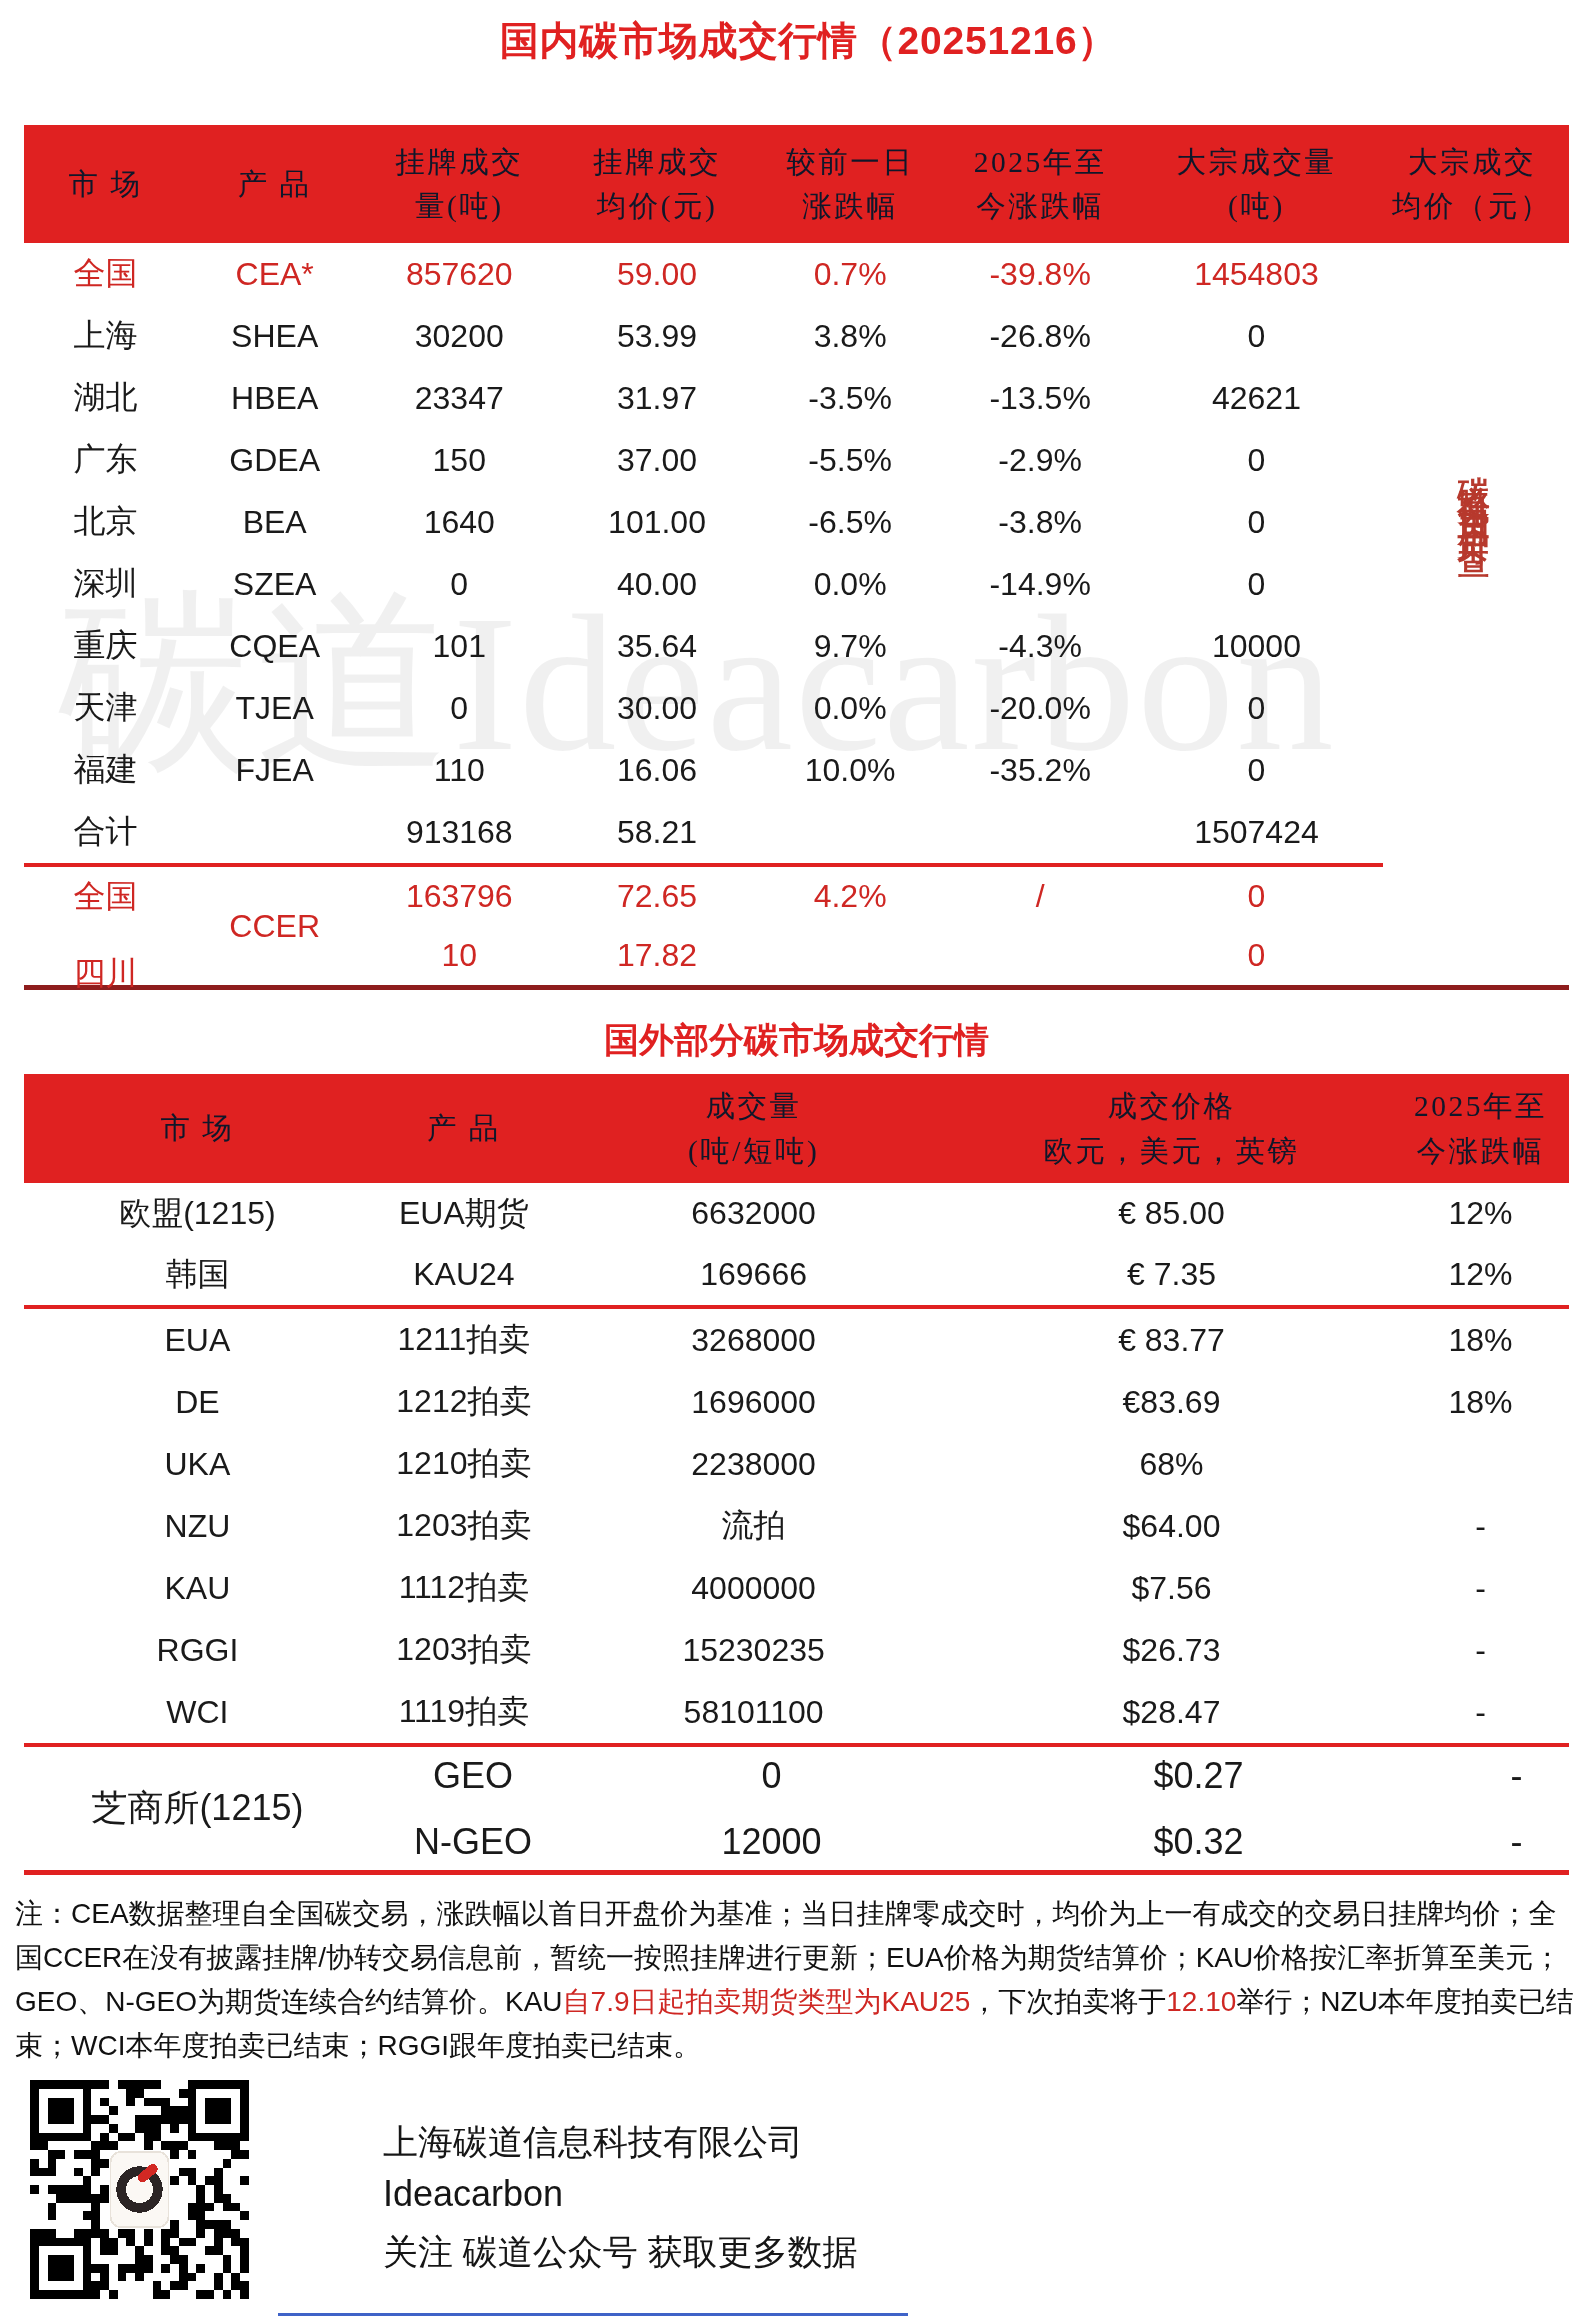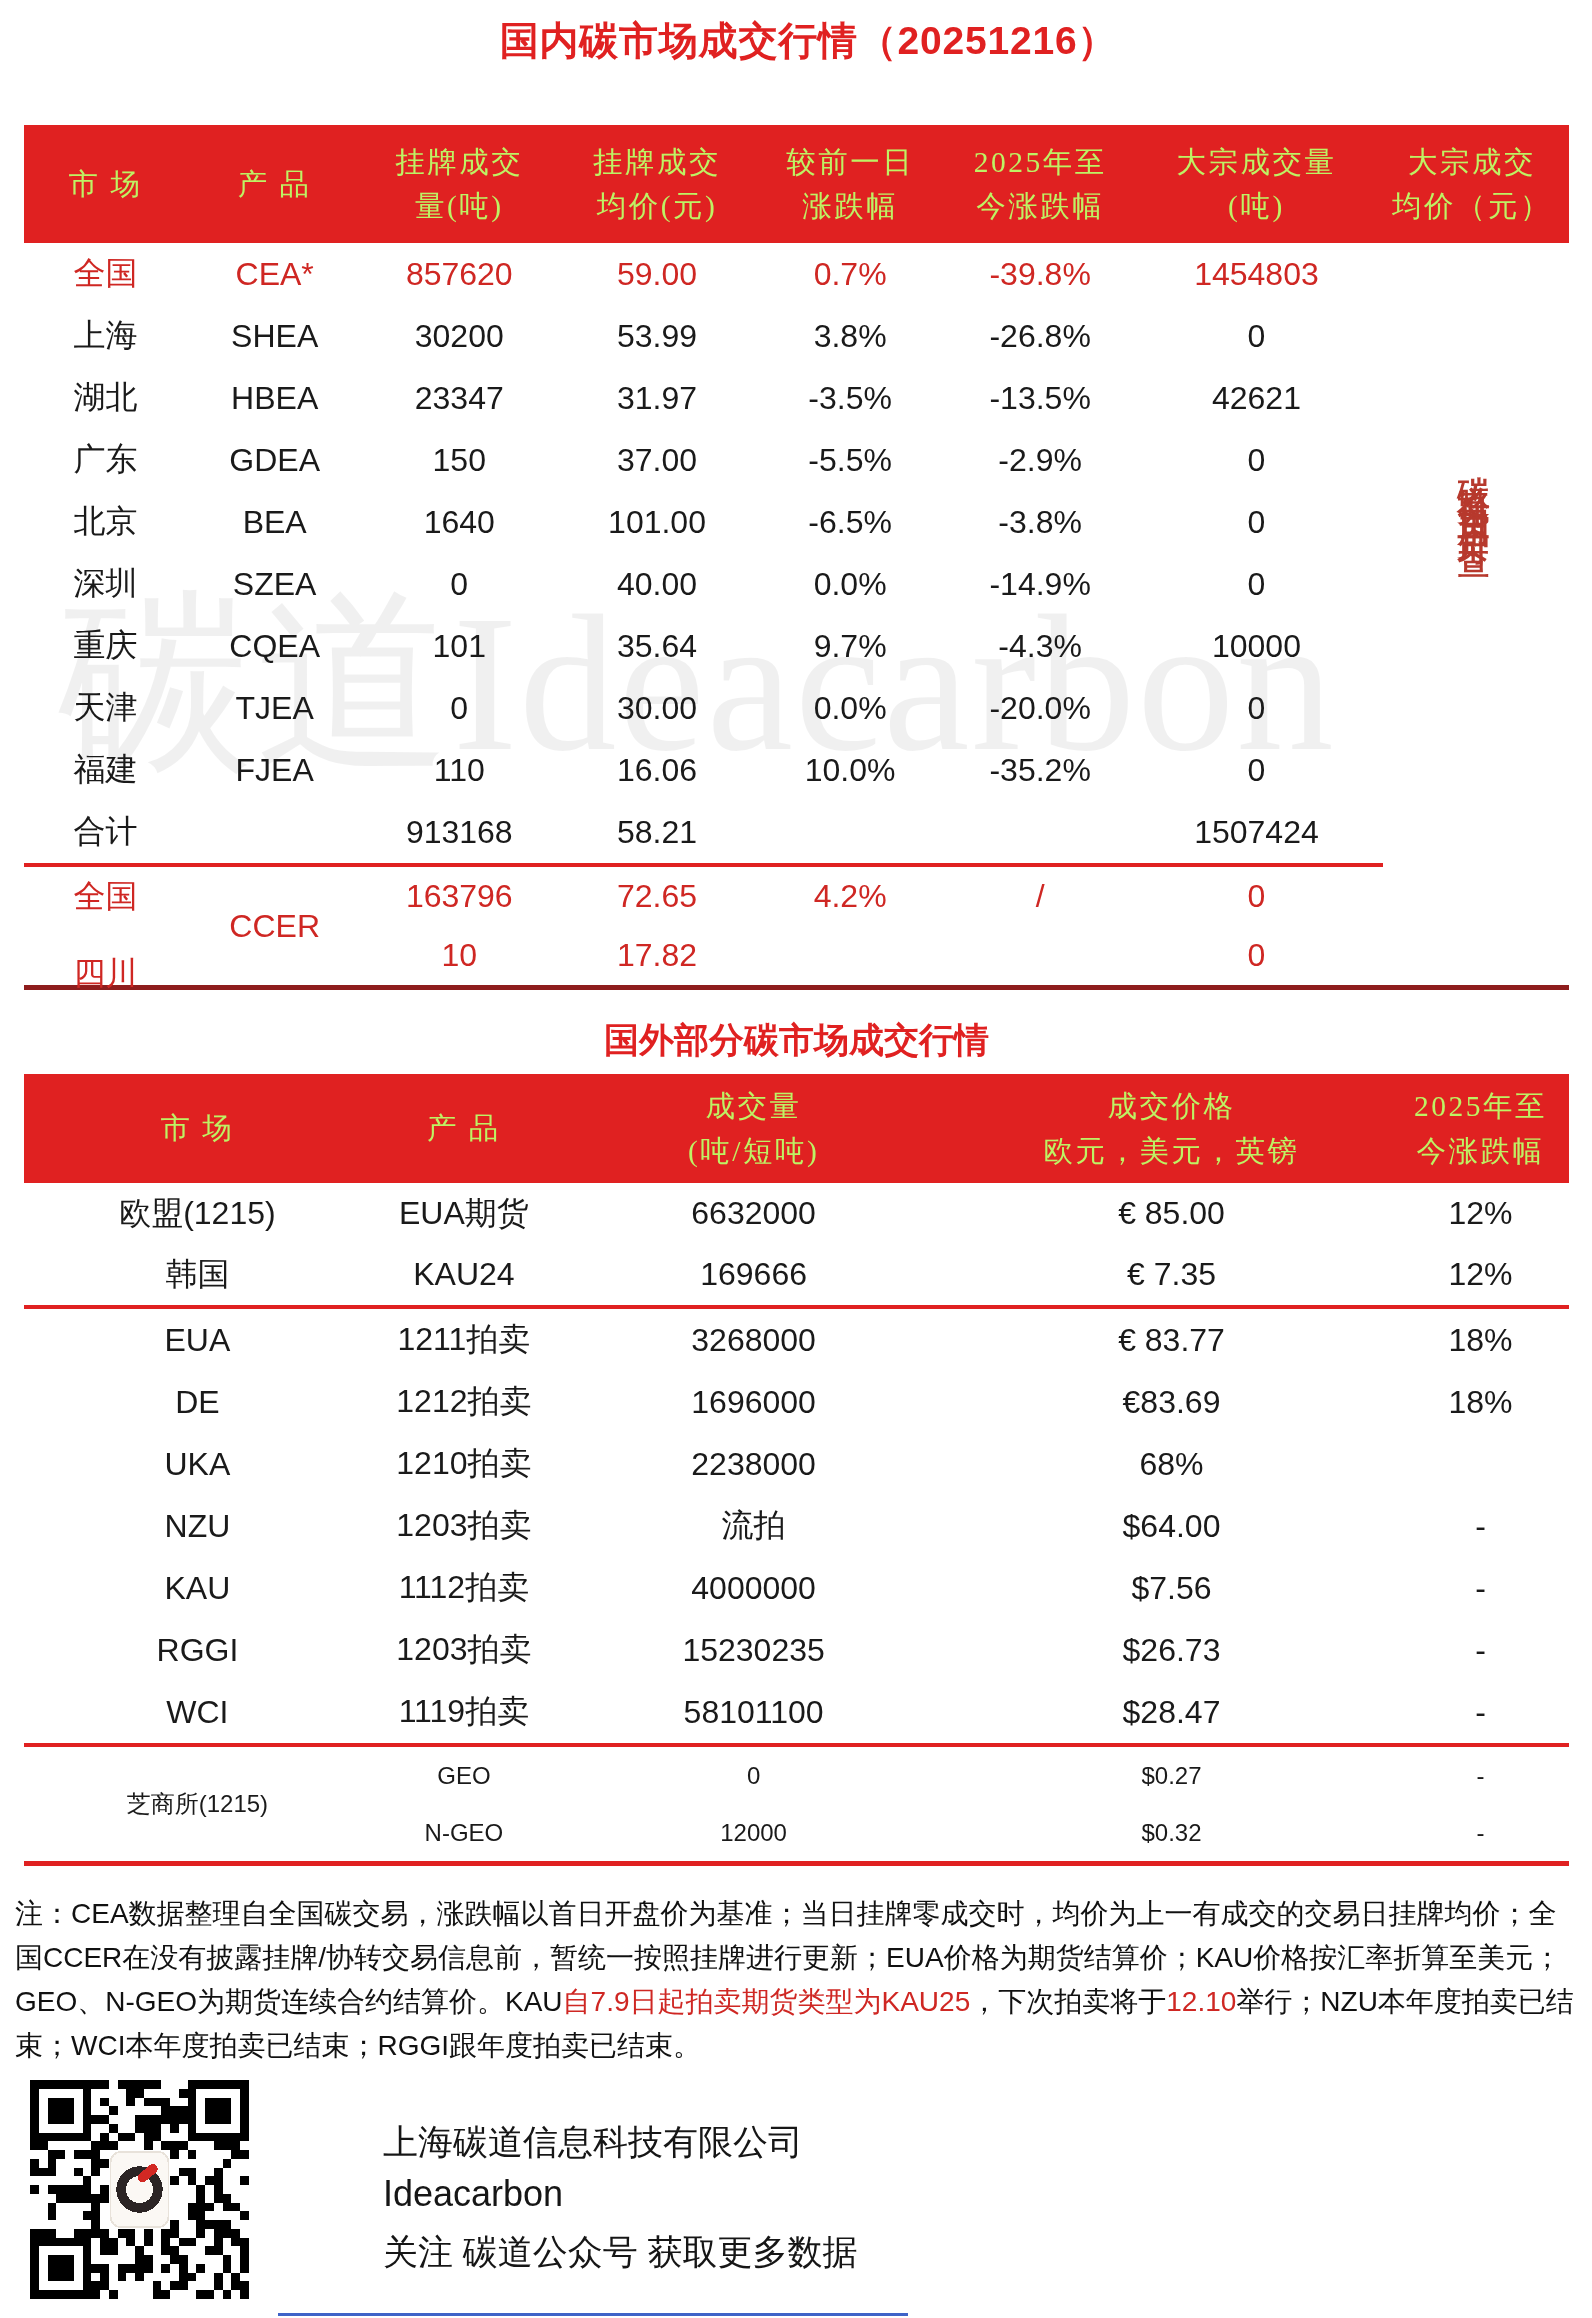--- a/index.html
+++ b/index.html
@@ -25,21 +25,21 @@
   .title2{position:absolute;top:1017px;left:0;width:100%;text-align:center;
     color:var(--red);font-size:35px;font-weight:700;z-index:2;}
 
   .tbl{position:absolute;left:23.6px;width:1545px;z-index:1;}
   #table1{top:125px;}
   #table2{top:1074px;}
 
   .grid8{display:grid;grid-template-columns:10.6% 11.3% 12.6% 13% 12% 12.6% 15.4% 12.5%;}
   .grid5{display:grid;grid-template-columns:22.5% 12% 25.5% 28.6% 11.4%;}
 
-  .thead{background:var(--red);color:#bef264;align-items:center;justify-items:center;
+  .thead{background:var(--red);color:#0f172a;align-items:center;justify-items:center;
     text-align:center;font-family:"Liberation Serif","DejaVu Serif",serif;
     font-size:29.5px;line-height:1.5;letter-spacing:2.5px;white-space:pre-line;}
   #table1 .thead{height:118px;}
   #table2 .thead{height:109px;}
   .thead .hcell{white-space:pre-line;}
 
   .trow{align-items:center;justify-items:center;text-align:center;font-size:32px;letter-spacing:0;}
   #table1 .trow{height:62px;}
   #table2 .g1 .trow{height:61px;}
   #table2 .g2 .trow{height:62px;}
@@ -48,21 +48,21 @@
 
   .div-red{height:4.2px;background:var(--red);}
   .div-red.short{width:88%;}
   .t1-bottom{height:5px;background:var(--dark-red);}
   .t2-bottom{height:5px;background:var(--red);}
 
   .ccer-grid{display:grid;grid-template-columns:10.6% 11.3% 12.6% 13% 12% 12.6% 15.4% 12.5%;
     grid-template-rows:59px 59px;align-items:center;justify-items:center;text-align:center;
     font-size:32px;color:var(--text-red);}
   .cme-grid{display:grid;grid-template-columns:22.5% 12% 25.5% 28.6% 11.4%;
-    grid-template-rows:57px 57px;align-items:center;justify-items:center;text-align:center;font-size:24px;}
+    grid-template-rows:57px 57px;align-items:center;justify-items:center;text-align:center;font-size:36px;gap:9px;}
 
   .paid-note{
     position:absolute;left:1452px;top:451px;z-index:2;
     writing-mode:vertical-rl;text-orientation:upright;
     font-family:"Liberation Serif","DejaVu Serif",serif;
     font-size:32px;letter-spacing:10px;color:var(--paid-red);font-weight:600;
   }
 
   .notes{position:absolute;top:1892px;left:15px;width:1563px;z-index:1;
     font-size:28px;line-height:44px;color:#111;text-align:left;}

